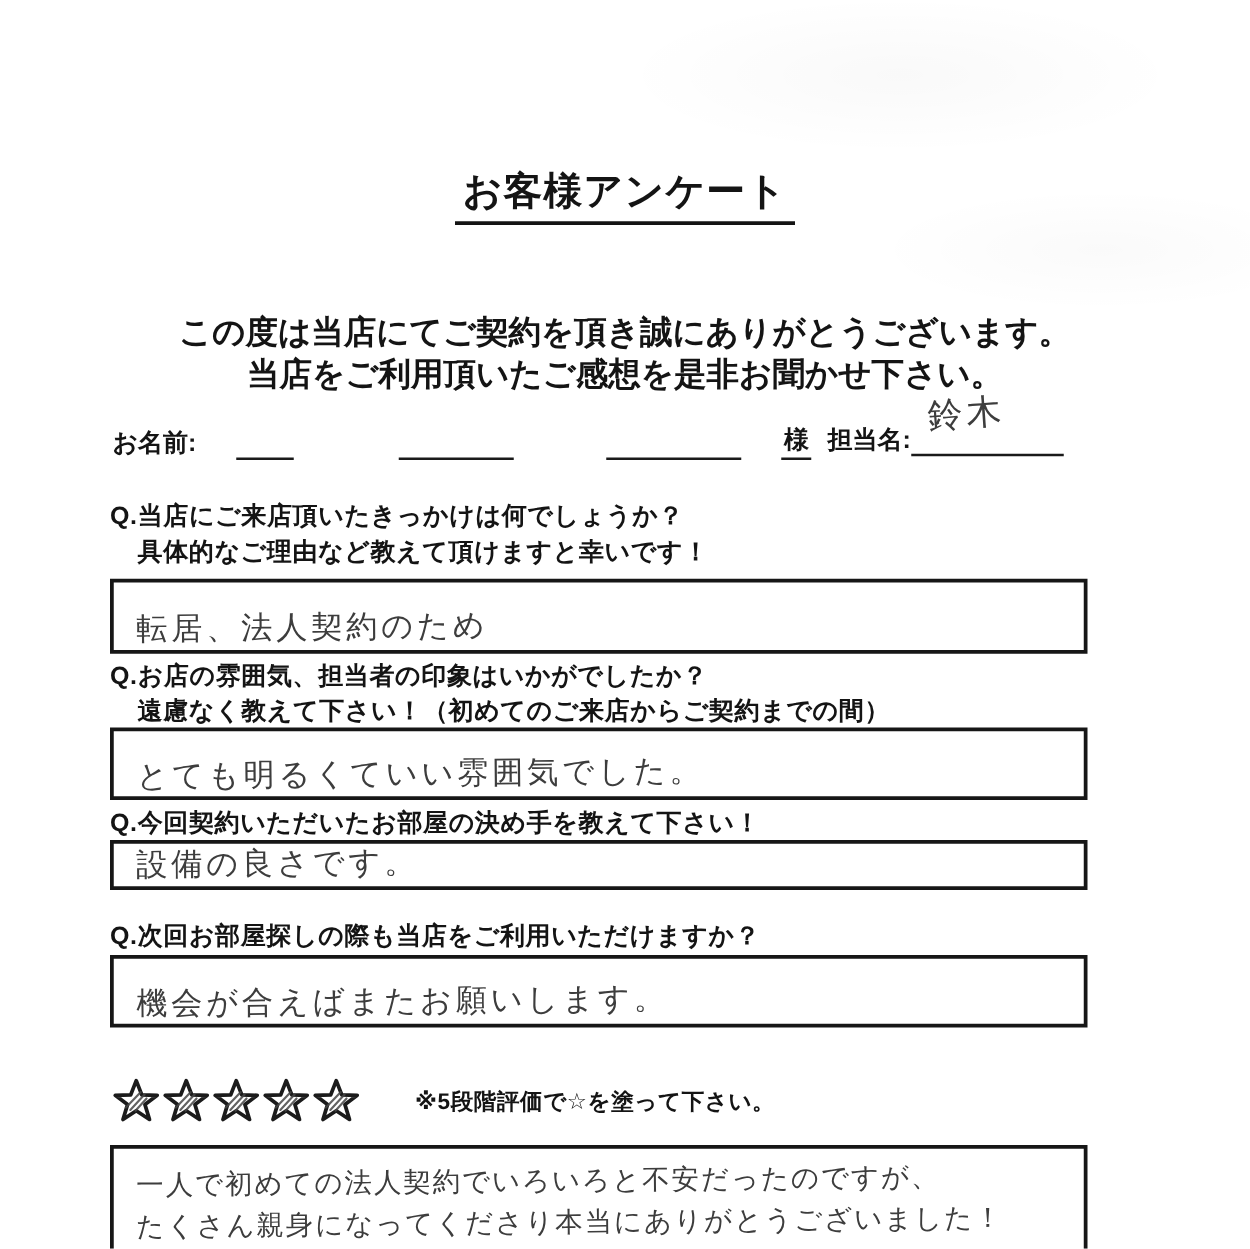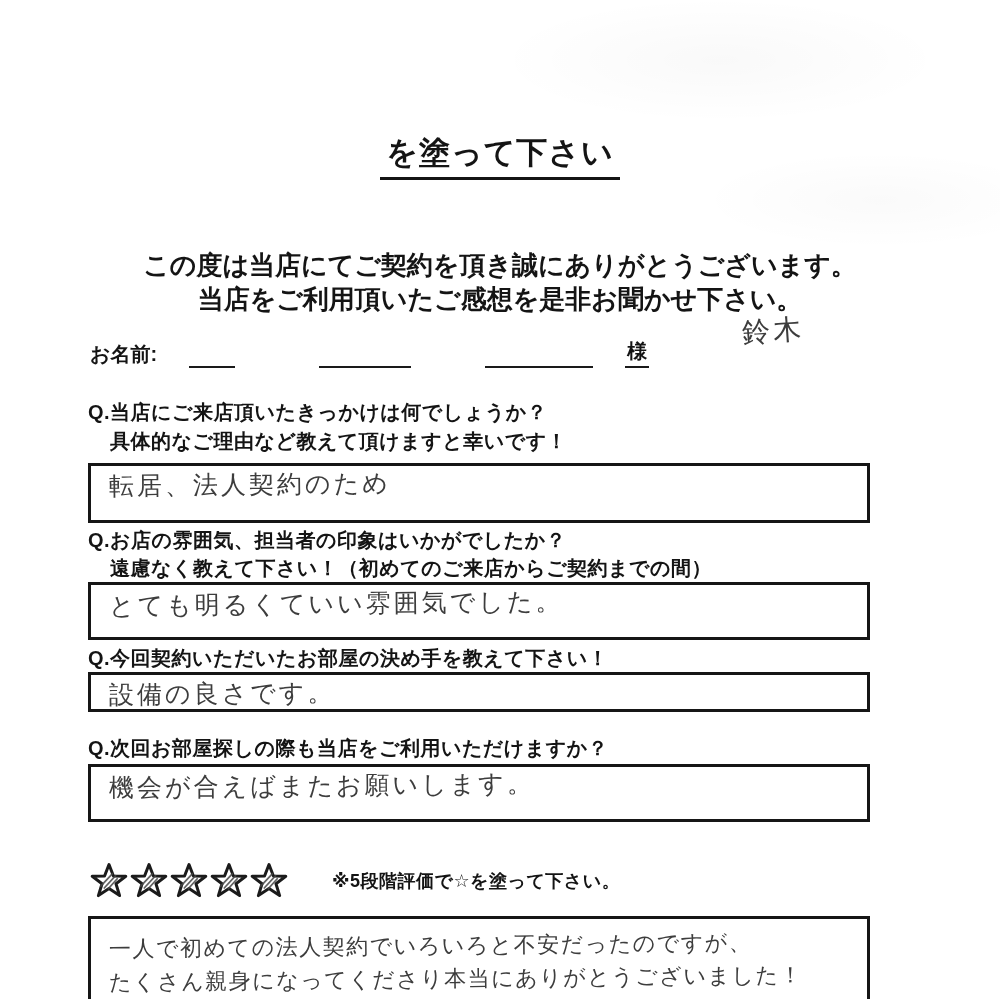--- a/index.html
+++ b/index.html
@@ -102,21 +102,21 @@
   }
   .q.sub { left: 110px; }
 
   .answer-box {
     position: absolute;
     left: 88px;
     width: 782px;
     border: 3px solid #161616;
     background: #ffffff;
     display: flex;
-    align-items: flex-start;
+    align-items: flex-end;
     padding: 2px 18px;
   }
   .answer-box .hand {
     font-size: 25px;
     transform: rotate(-0.6deg);
     white-space: nowrap;
   }
   .answer-box.final {
     flex-direction: column;
     align-items: flex-start;
@@ -156,38 +156,42 @@
     font-size: 18px;
     letter-spacing: 0.5px;
   }
 </style>
 </head>
 <body>
 
 <div class="page">
 
   <div class="title printed">
-    <span>を塗って下さい</span>
+    <span>お客様アンケート</span>
   </div>
 
   <div class="intro printed">
     <div>この度は当店にてご契約を頂き誠にありがとうございます。</div>
     <div>当店をご利用頂いたご感想を是非お聞かせ下さい。</div>
   </div>
 
   <div class="name-row printed">
     <span>お名前:</span>
     <span class="uline" style="width:46px"></span>
     <span class="gap"></span>
     <span class="uline" style="width:92px"></span>
     <span class="gap" style="width:10px"></span>
     <span class="uline" style="width:108px"></span>
     <span class="honorific">様</span>
   </div>
 
+  <div class="staff-row printed">
+    <span>担当名:</span>
+    <span class="uline" style="width:122px"></span>
+  </div>
   <div class="hand staff-name">鈴木</div>
 
   <div class="q printed" style="top:399px">Q.当店にご来店頂いたきっかけは何でしょうか？</div>
   <div class="q sub printed" style="top:428px">具体的なご理由など教えて頂けますと幸いです！</div>
   <div class="answer-box" style="top:463px;height:60px">
     <span class="hand">転居、法人契約のため</span>
   </div>
 
   <div class="q printed" style="top:527px">Q.お店の雰囲気、担当者の印象はいかがでしたか？</div>
   <div class="q sub printed" style="top:555px">遠慮なく教えて下さい！（初めてのご来店からご契約までの間）</div>

